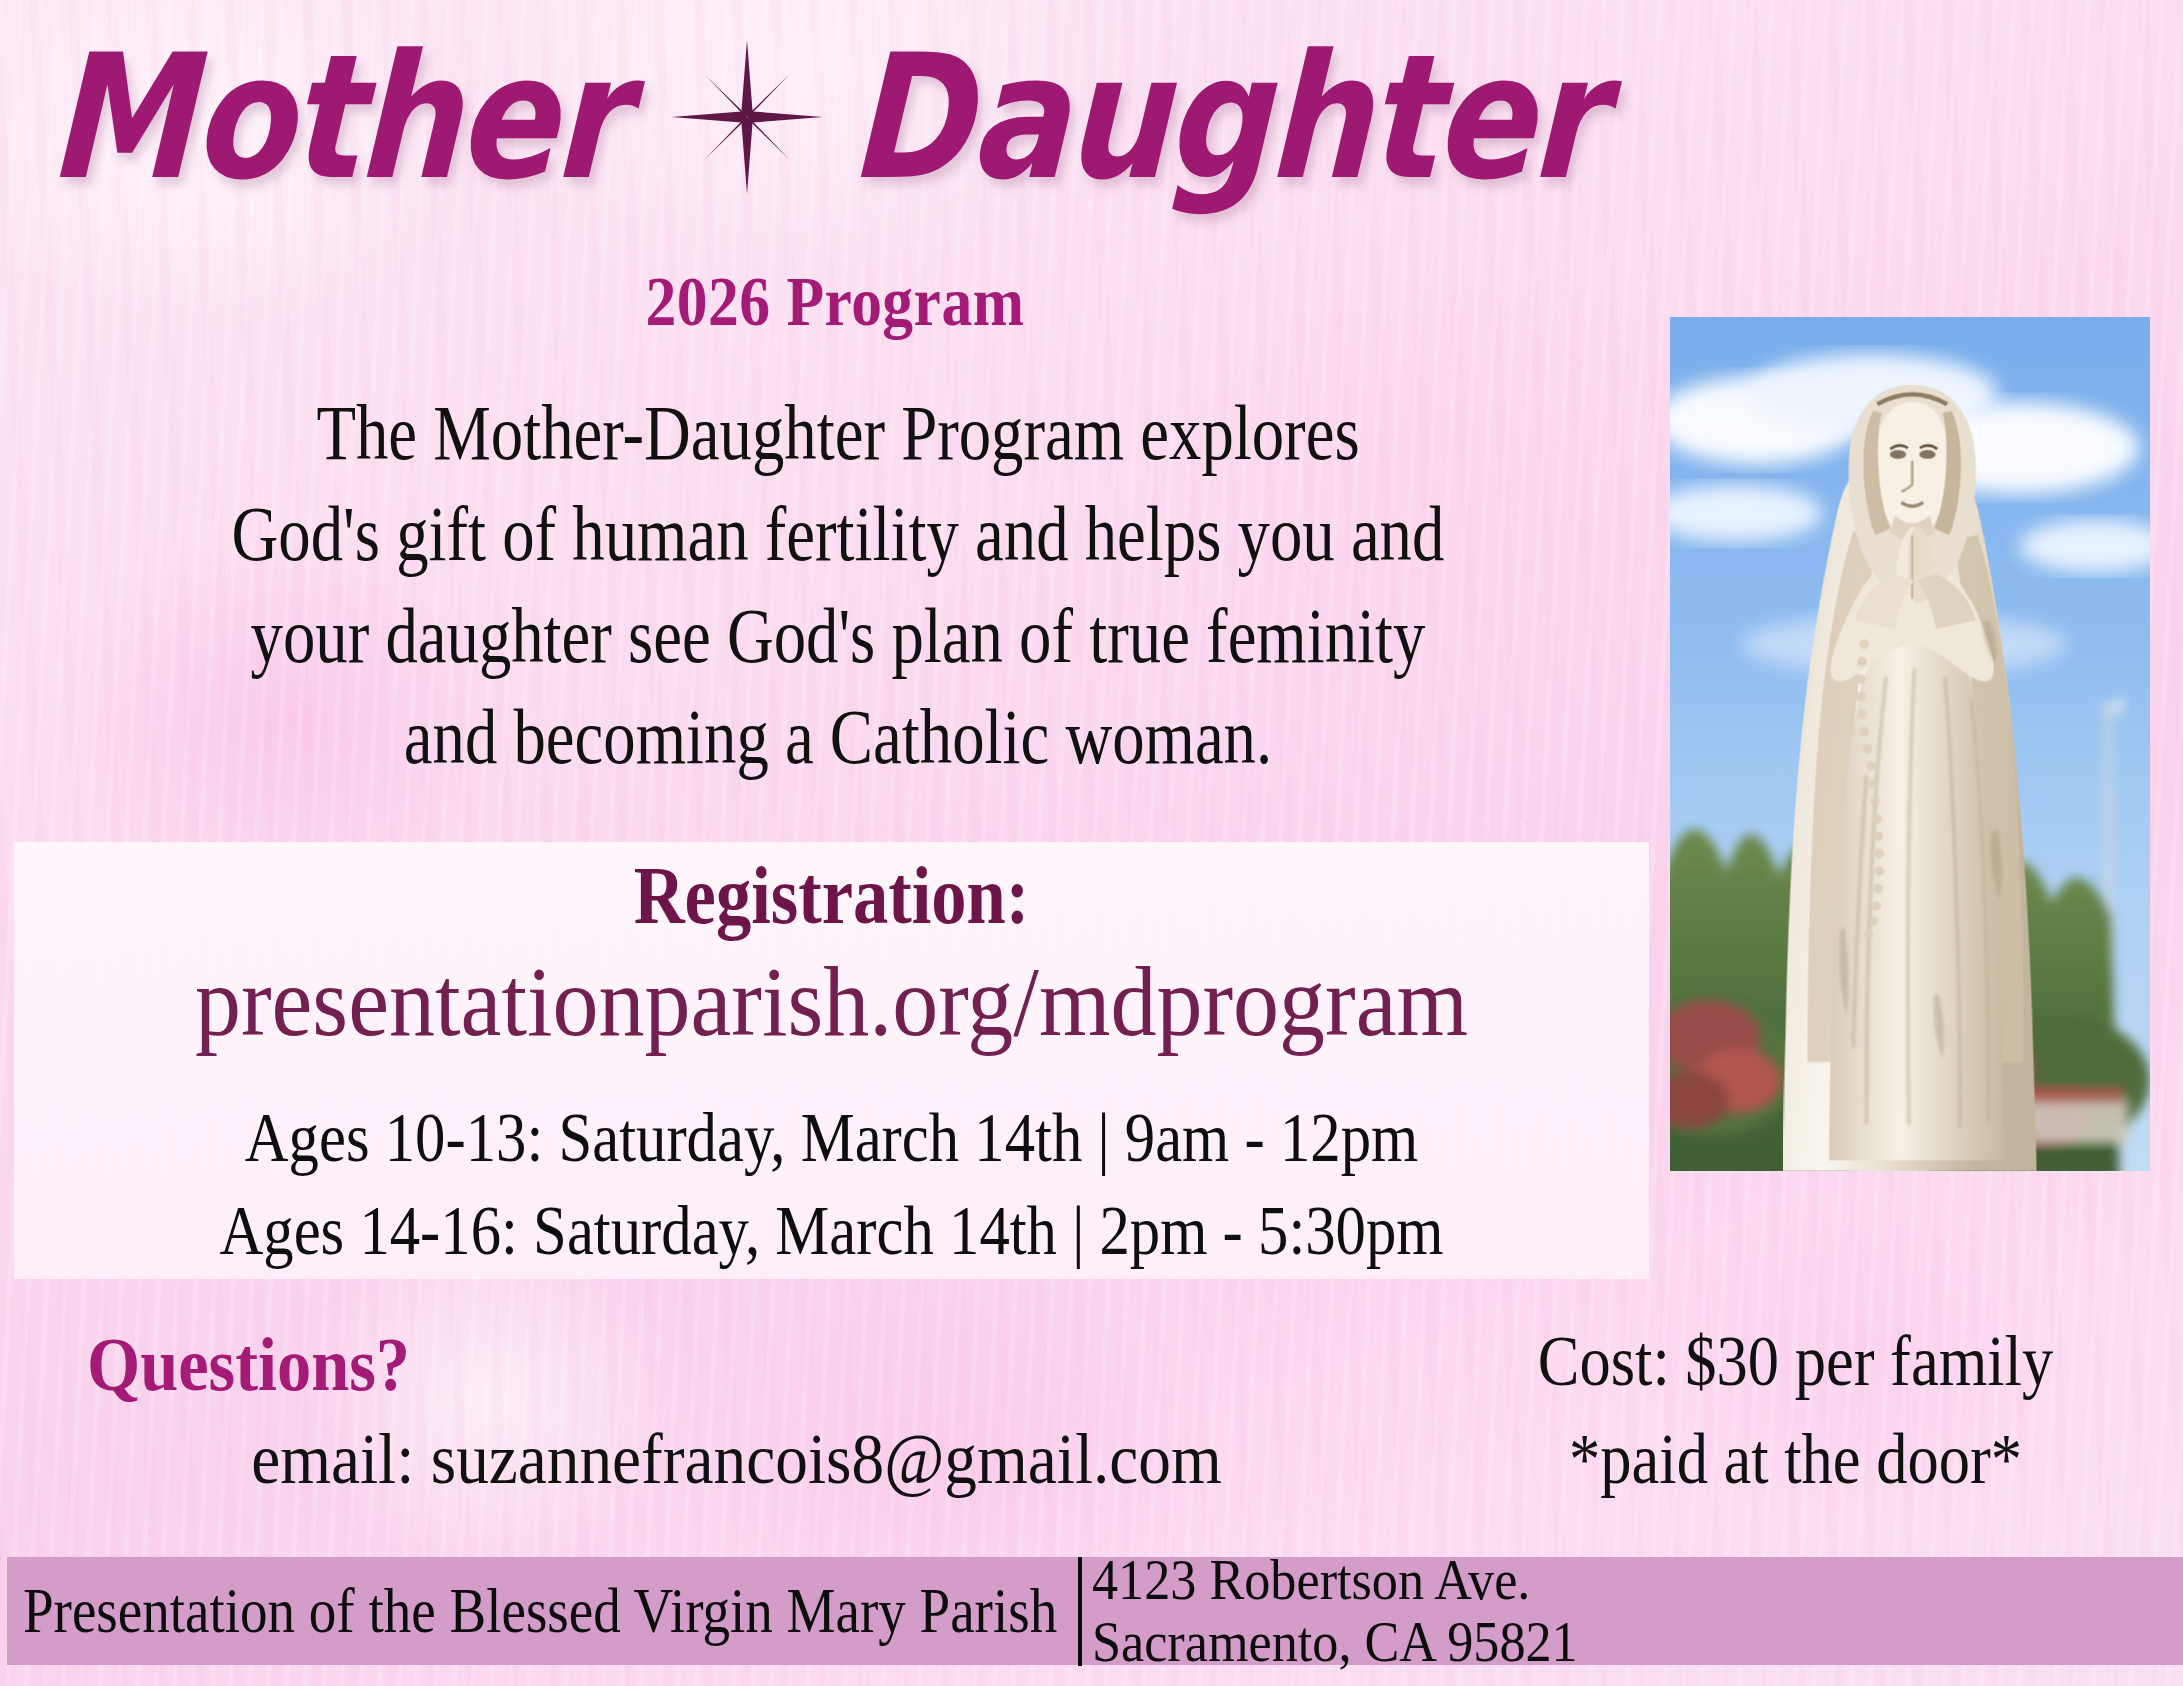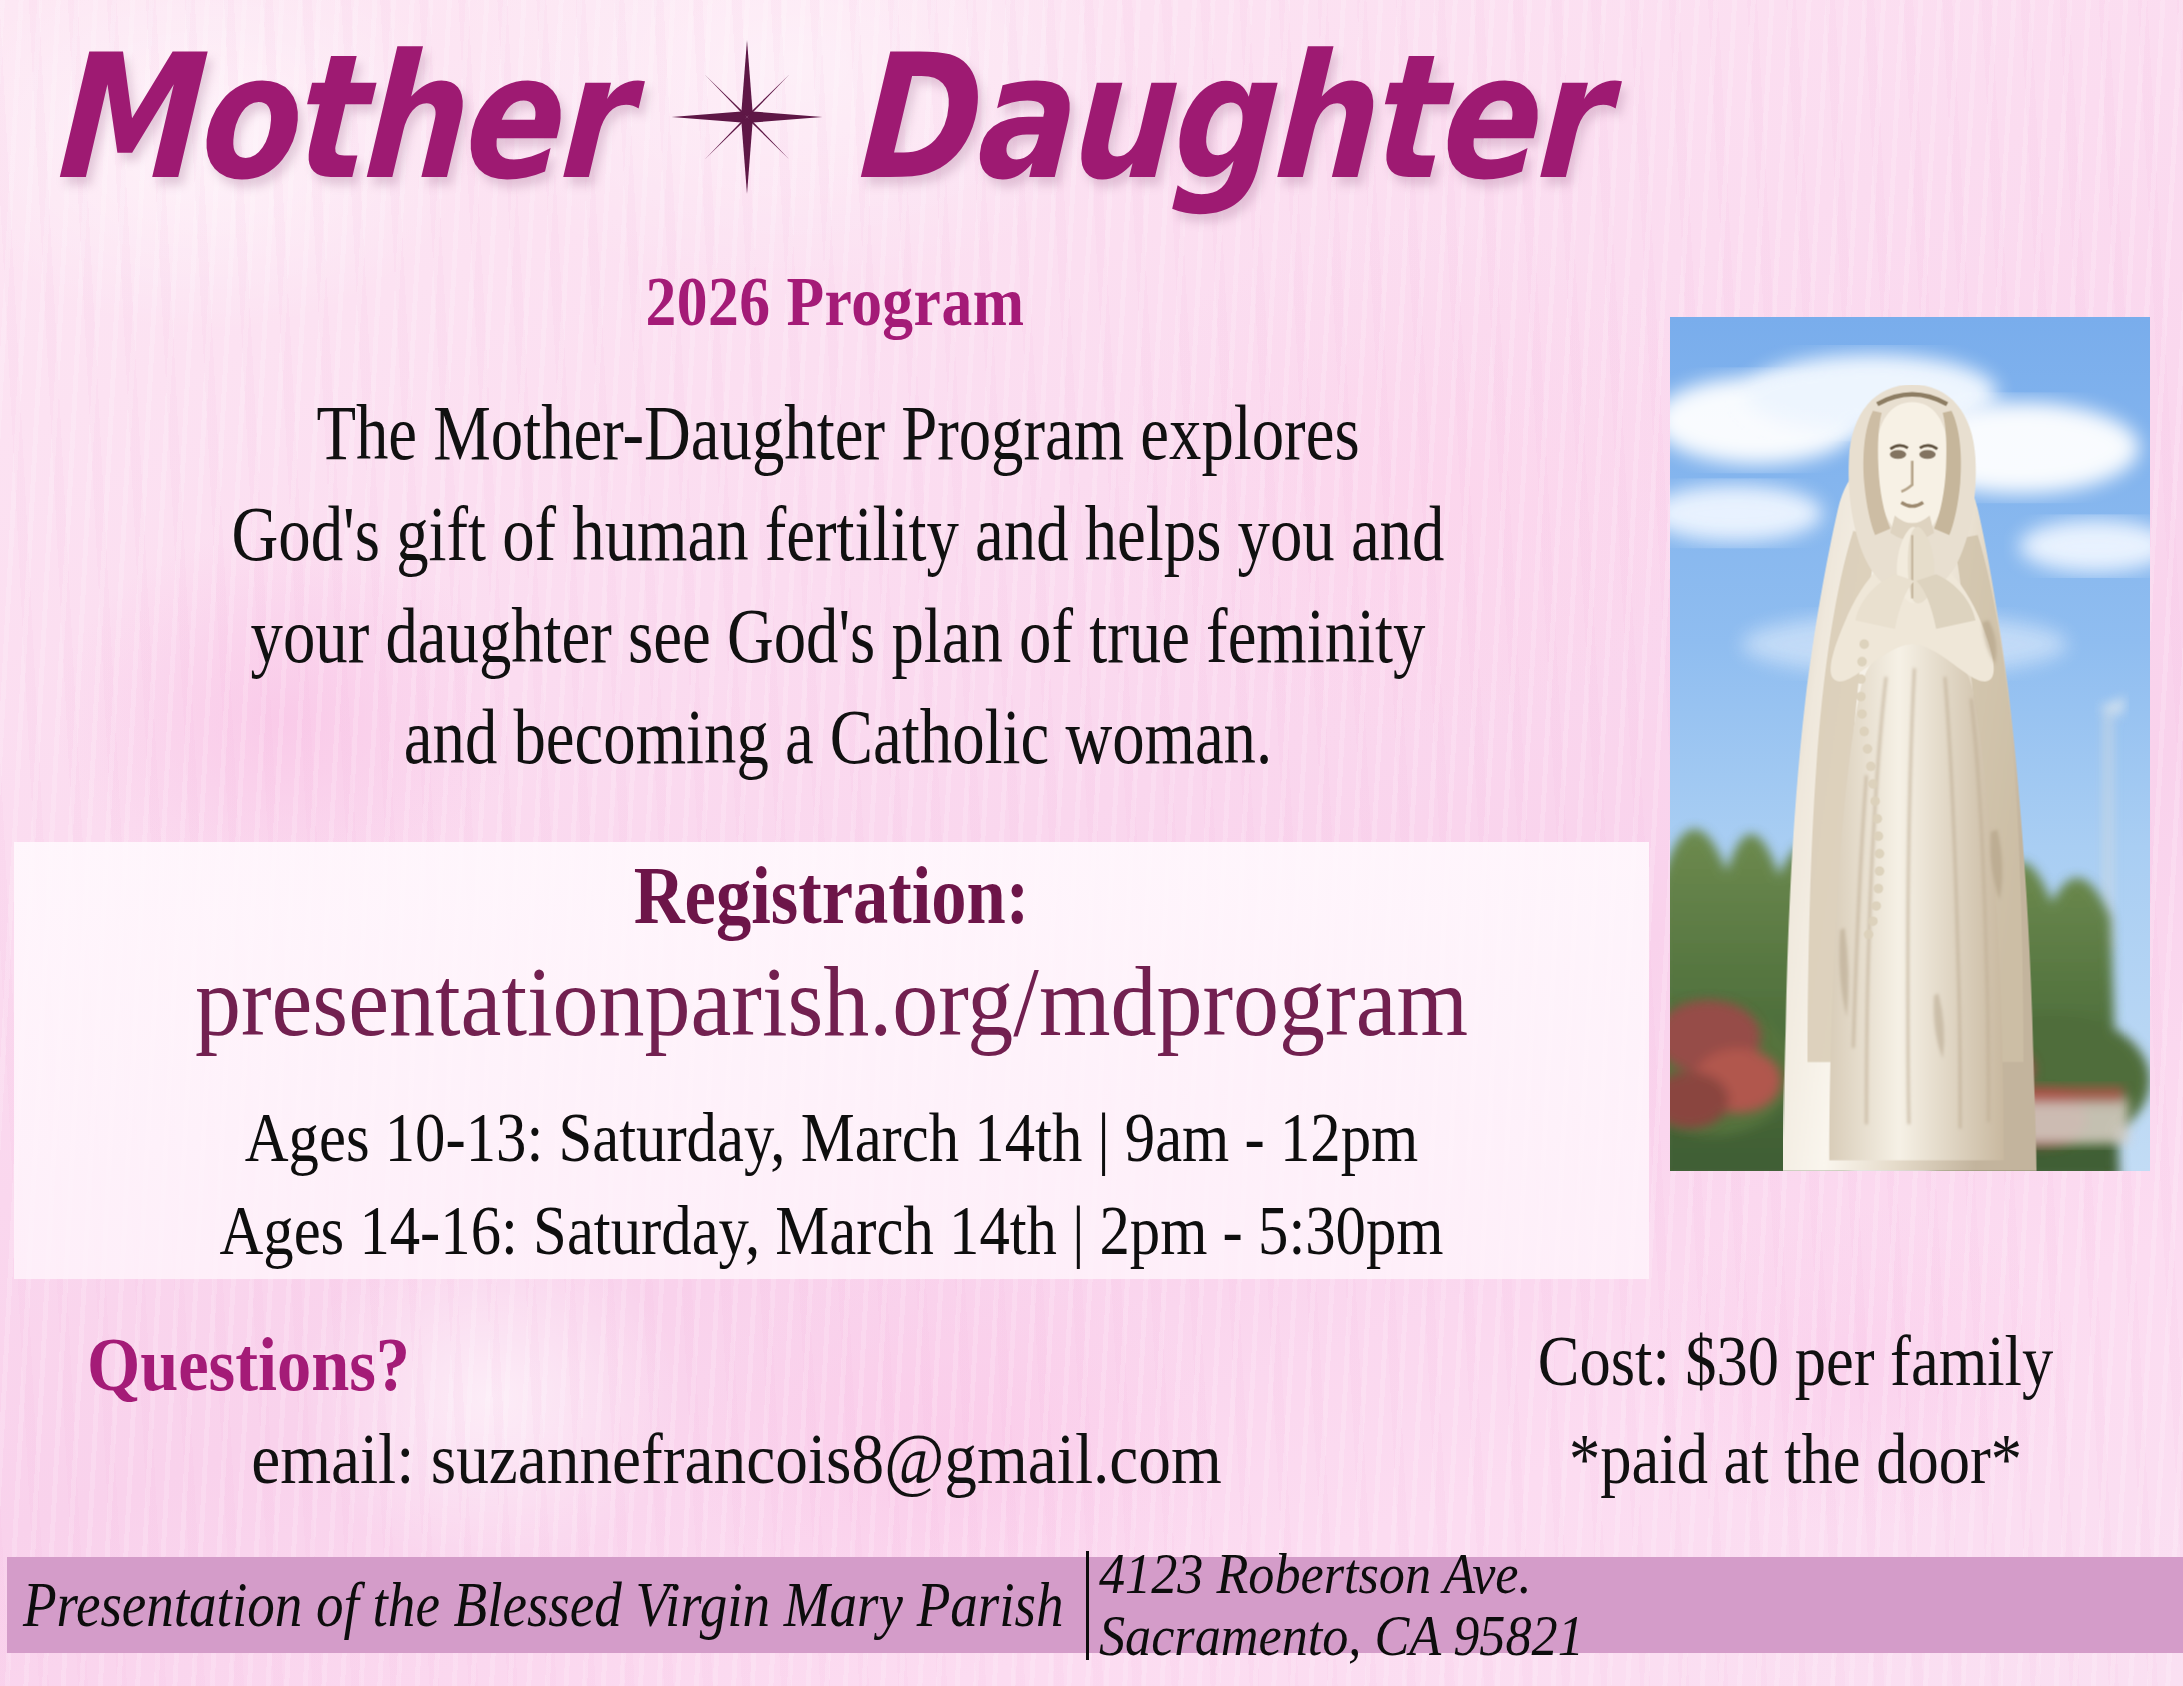--- a/index.html
+++ b/index.html
@@ -124,23 +124,23 @@
   #cost-note{
     left:1430px;top:1419px;width:731px;text-align:center;
     font-family:"Liberation Serif", serif;
     font-size:71px;color:#111;
     transform:scaleX(.88);
     white-space:nowrap;
   }
 
   
   #footer-bar{
-    left:6.5px;top:1557px;width:2177px;height:96px;
+    left:6.5px;top:1557px;width:2177px;height:108px;
     background:#d49cc9;
-    display:flex;align-items:center;font-style:italic;
+    display:flex;align-items:center;
   }
   #footer-parish{
     margin-left:16.4px;
     font-family:"Liberation Serif", serif;
     font-size:64px;color:#0d0d0d;
     transform:scaleX(.86);transform-origin:left center;
     white-space:nowrap;
   }
   #footer-divider{
     width:3.3px;height:109px;background:#0d0d0d;

